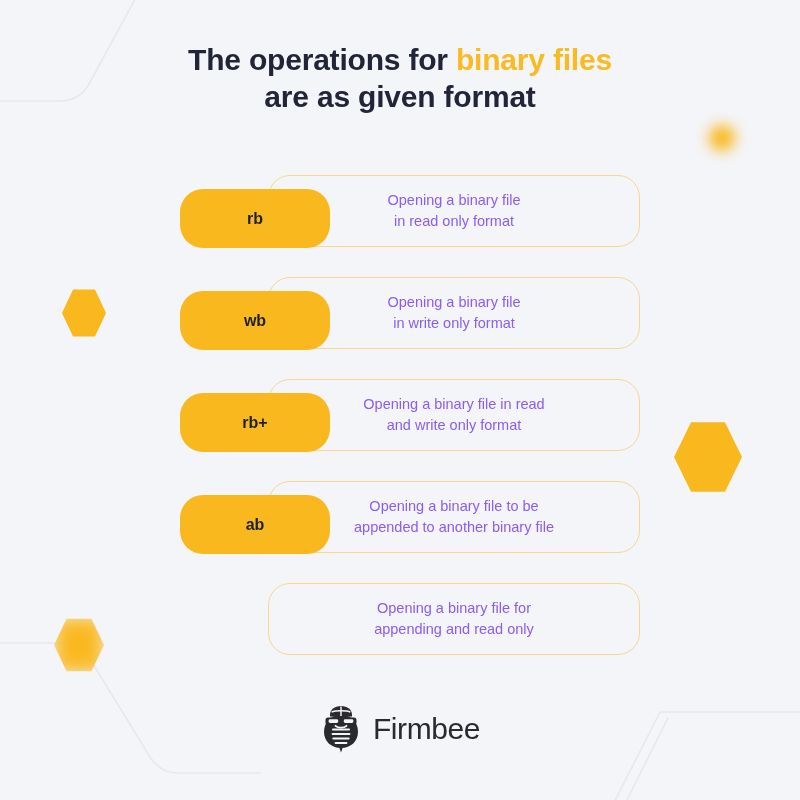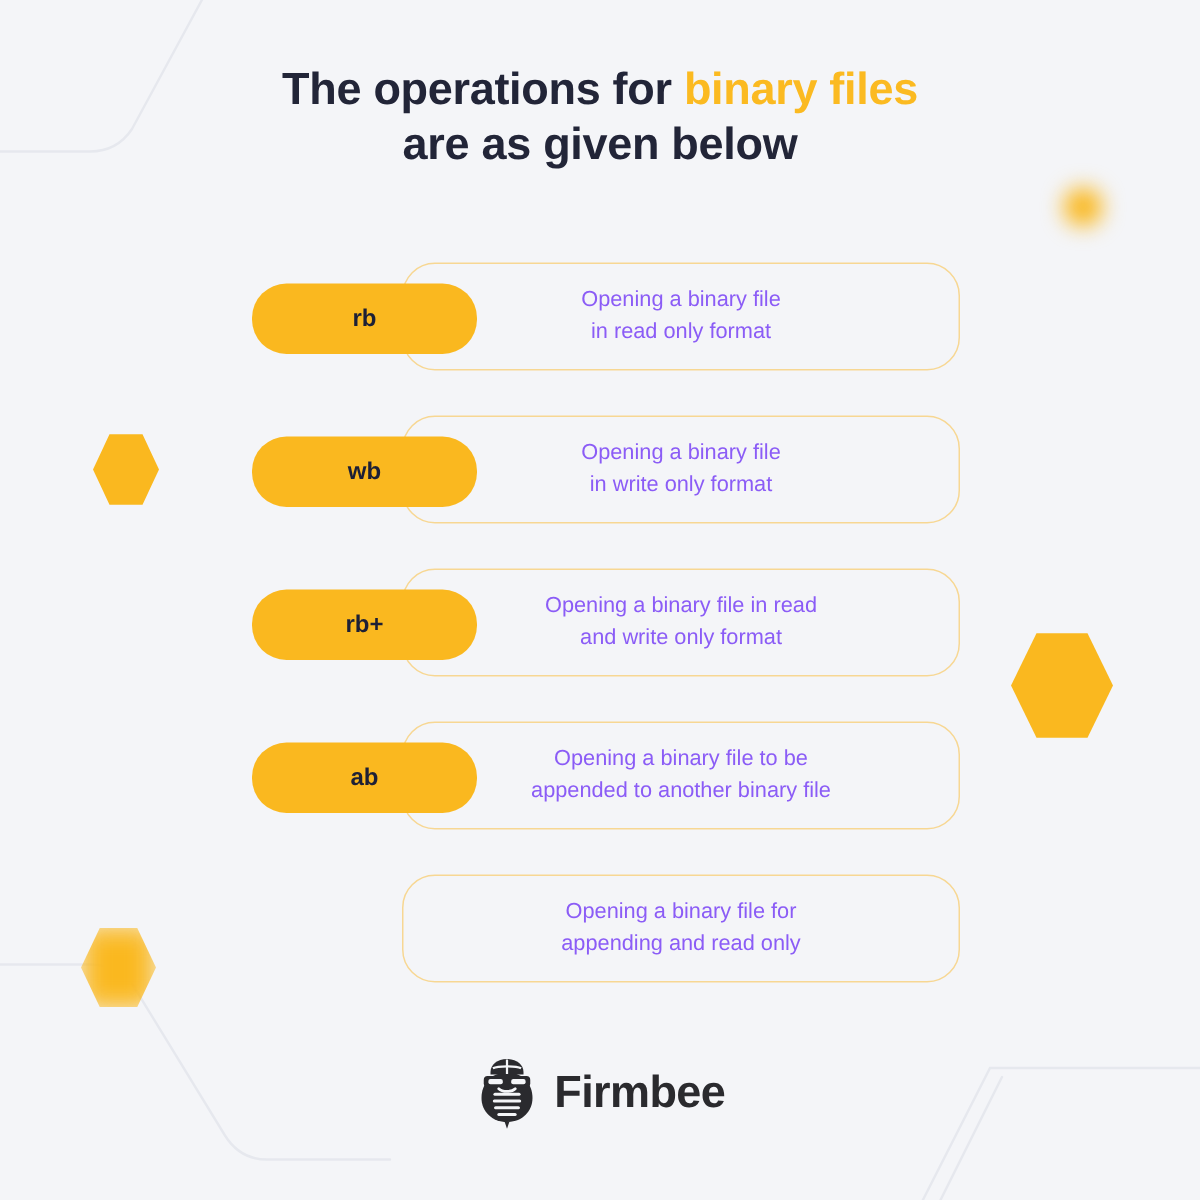--- a/index.html
+++ b/index.html
@@ -96,24 +96,24 @@
   .row-desc {
     font-size: 14.5px;
     line-height: 1.42;
     color: #8b5cf6;
     text-align: center;
     white-space: pre-line;
     padding: 0 18px;
   }
   .row-badge {
     position: absolute;
-    left: 168px;
+    left: 180px;
     top: 14px;
     width: 150px;
-    height: 47px;
+    height: 59px;
     border-radius: 23px;
     background: #fab81f;
     display: flex;
     align-items: center;
     justify-content: center;
     font-size: 16px;
     font-weight: bold;
     color: #1d2036;
     z-index: 2;
   }
@@ -129,21 +129,21 @@
     justify-content: center;
     gap: 11px;
   }
   .logo-mark {
     width: 42px;
     height: 48px;
     display: block;
   }
   .logo-word {
     font-size: 30px;
-    font-weight: bold;
+    font-weight: normal;
     color: #2a2a2e;
     letter-spacing: -0.4px;
   }
 </style>
 </head>
 <body>
 
 <div id="infographic">
 
   <svg class="bg-layer" viewBox="0 0 800 800" width="800" height="800" aria-hidden="true">
@@ -156,21 +156,21 @@
   <div class="deco-hex hex-shape" style="left:62px; top:288px; width:44px; height:50px;"></div>
   <div class="deco-hex hex-shape" style="left:674px; top:420px; width:68px; height:74px;"></div>
 
   <div class="deco-glow" style="left:709px; top:125px; width:26px; height:26px; border-radius:50%;"></div>
   <div class="deco-glow soft hex-shape" style="left:54px; top:617px; width:50px; height:56px;"></div>
 
   <div class="title-block">
     <div>
       <span>The operations for </span><span class="title-accent">binary files</span>
     </div>
-    <div>are as given below</div>
+    <div>are as given format</div>
   </div>
 
   <div class="rows">
 
     <div class="row">
       <div class="row-card">
         <div class="row-desc">Opening a binary file
 in read only format</div>
       </div>
       <div class="row-badge">rb</div>

